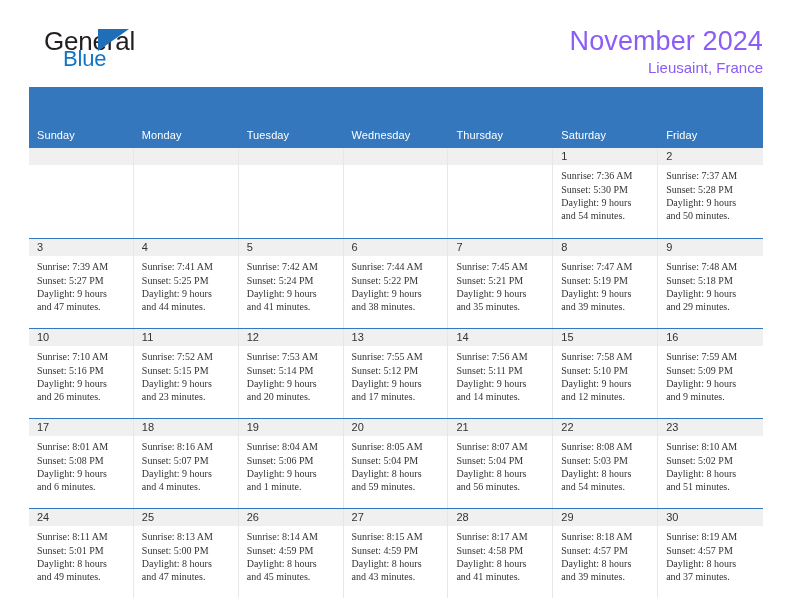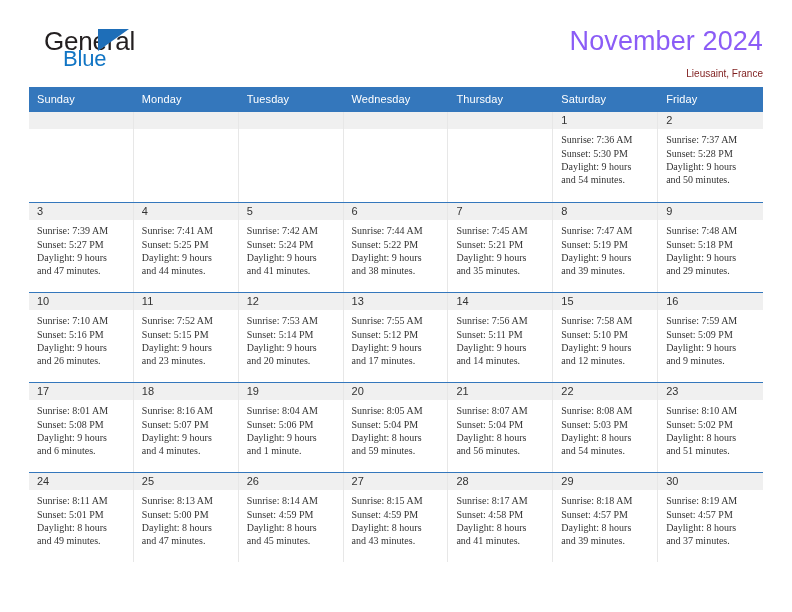--- a/index.html
+++ b/index.html
@@ -71,43 +71,44 @@
     padding-top: 0px;
   }
   .cal-title {
     font-size: 27px;
     font-weight: normal;
     color: #8b5cf6;
     line-height: 1.12;
     letter-spacing: 0.1px;
   }
   .cal-subtitle {
-    font-size: 10px;
-    color: #7f1d1d;
-    margin-top: 12px;
+    font-size: 15px;
+    color: #8b5cf6;
+    margin-top: 4px;
     line-height: 1.1;
   }
 
   
   .calendar {
     margin: 9px 29px 0 29px;
     width: 734px;
   }
 
   .weekdays {
     display: grid;
     grid-template-columns: repeat(7, 1fr);
     background: #3477bc;
   }
   .weekday {
     color: #ffffff;
     font-size: 11px;
     padding: 6px 0 6px 8px;
     line-height: 1.2;
     letter-spacing: 0.1px;
+    margin-top: 36px;
   }
 
   .week {
     display: grid;
     grid-template-columns: repeat(7, 1fr);
     border-top: 1px solid #3477bc;
     height: 90px;
   }
   .week.first { border-top: none; }
 

